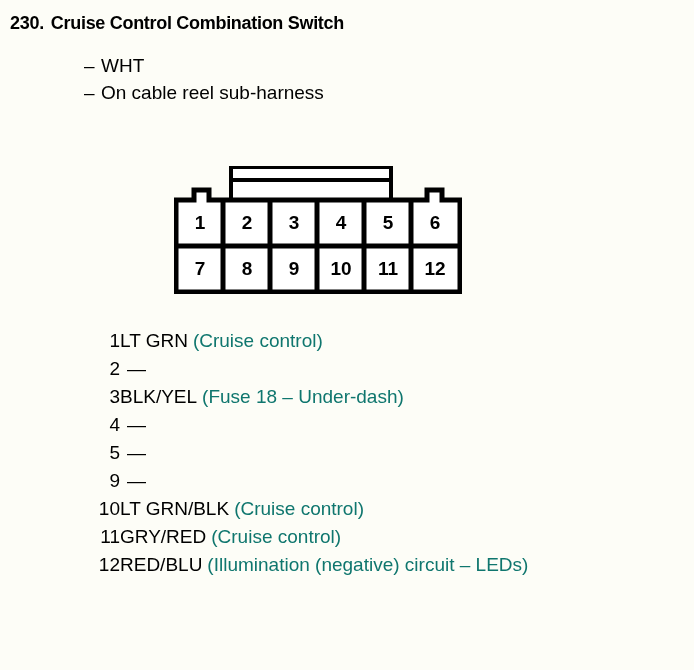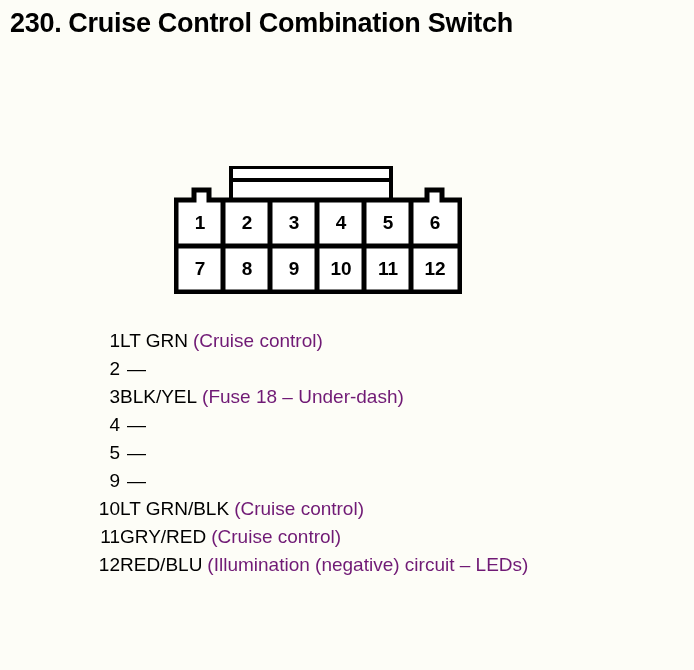--- a/index.html
+++ b/index.html
@@ -14,21 +14,21 @@
     color: #000000;
     overflow: hidden;
     position: relative;
   }
 
   
   .title {
     position: absolute;
     left: 10px;
     top: 6px;
-    font-size: 27px;
+    font-size: 18px;
     font-weight: bold;
     letter-spacing: -0.3px;
     white-space: nowrap;
     line-height: 34px;
   }
   .title .num { margin-right: 7px; }
 
   
   .subhead {
     position: absolute;
@@ -88,36 +88,42 @@
   .pinrow .pnum {
     display: inline-block;
     width: 24px;
     text-align: right;
     color: #000;
   }
   .pinrow .pwire {
     color: #000;
   }
   .pinrow .pdesc {
-    color: #701a75;
+    color: #0f766e;
     margin-left: 5px;
   }
   .pinrow .pempty {
     color: #000;
     margin-left: 7px;
   }
 </style>
 </head>
 <body>
 
 <div class="title">
   <span class="num">230.</span><span>Cruise Control Combination Switch</span>
 </div>
 
 <div class="subhead">
+  <div class="row">
+    <span class="dash">–</span><span>WHT</span>
+  </div>
+  <div class="row">
+    <span class="dash">–</span><span>On cable reel sub-harness</span>
+  </div>
 </div>
 
 <div class="connector">
   <svg class="conn-svg" width="288" height="128" viewBox="0 0 288 128">
 
     <g>
       <rect x="57" y="1" width="160" height="33" fill="#ffffff" stroke="#000000" stroke-width="4"></rect>
       <line x1="57" y1="14" x2="217" y2="14" stroke="#000000" stroke-width="4"></line>
     </g>
 

